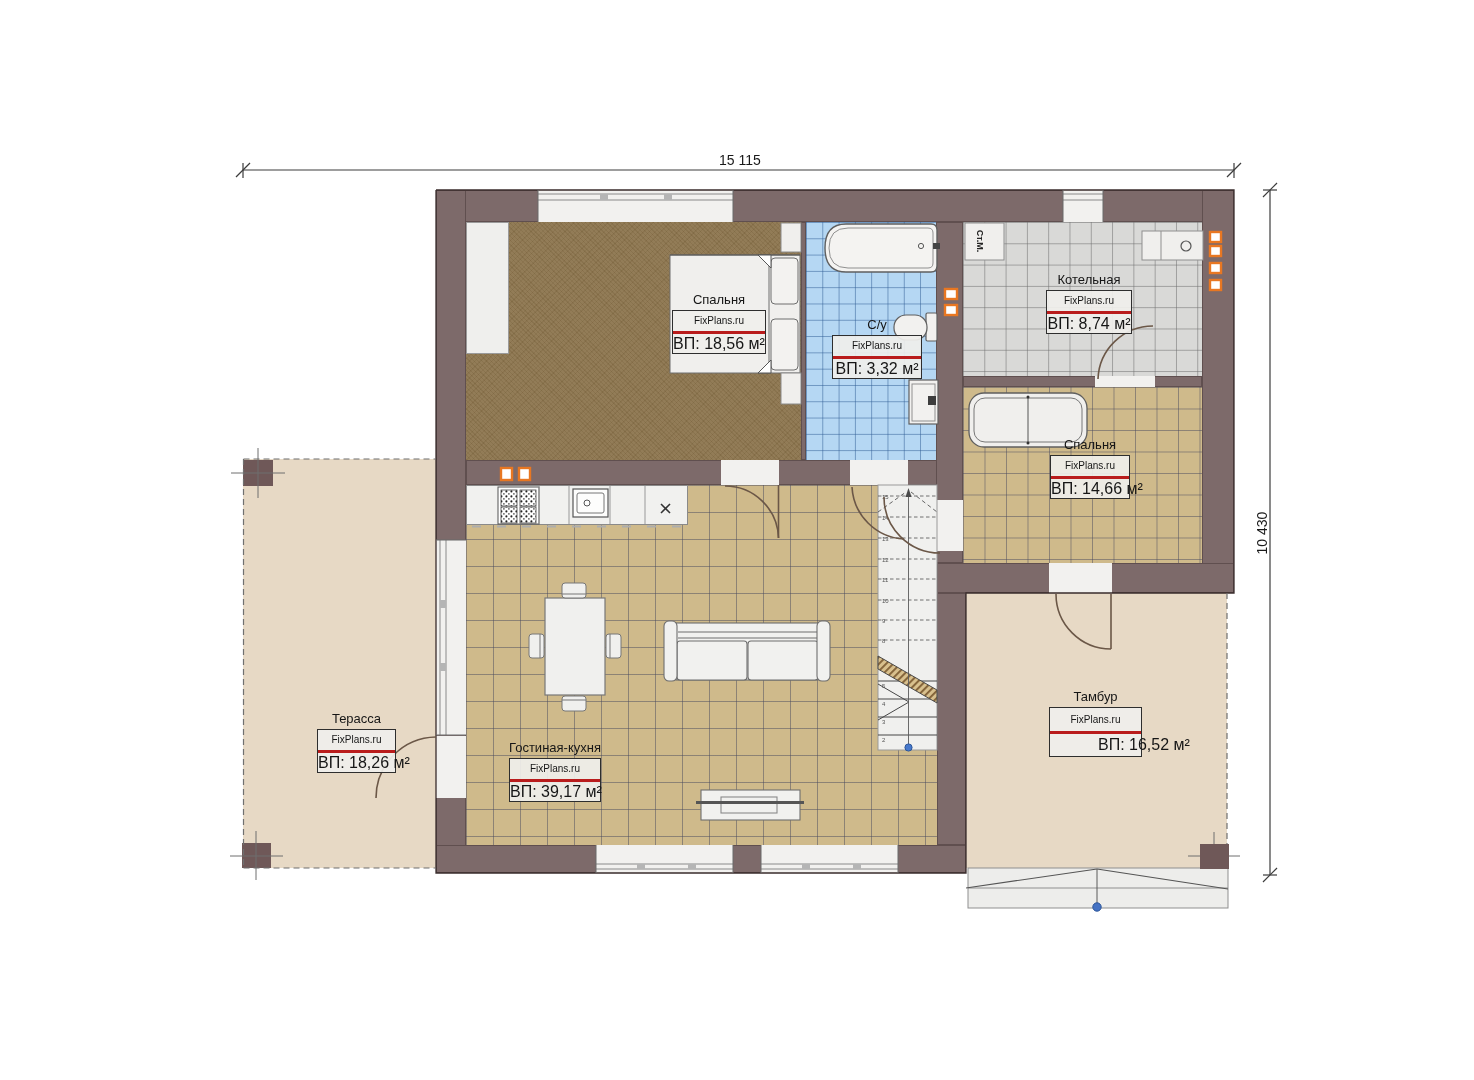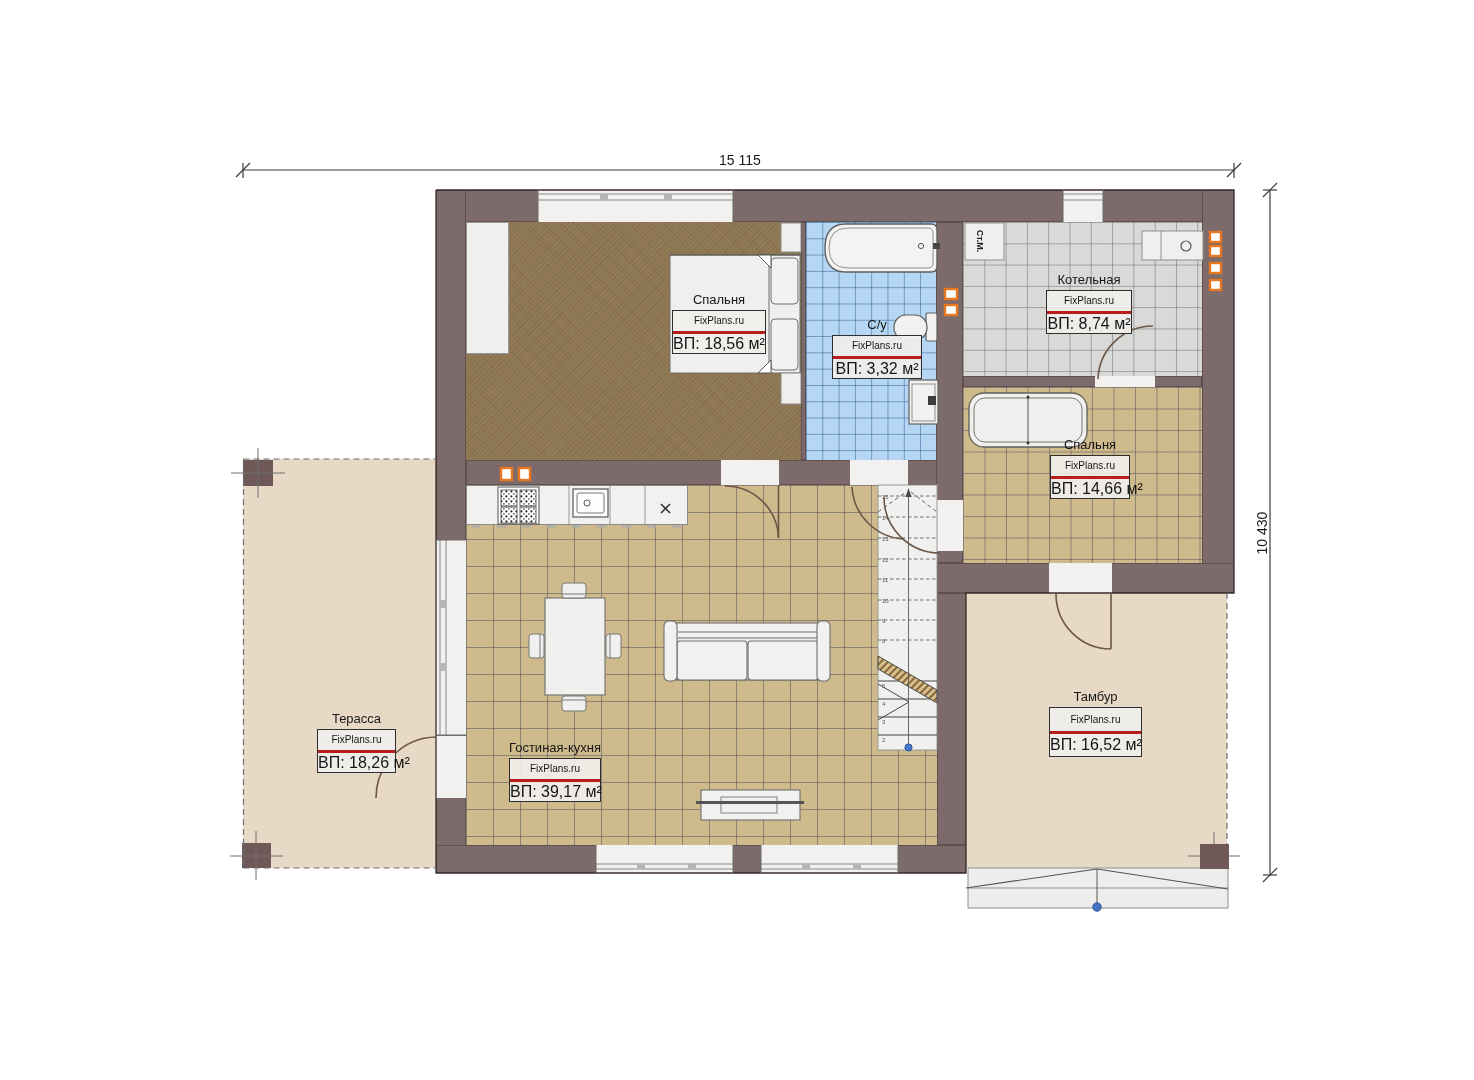--- a/index.html
+++ b/index.html
@@ -467,20 +467,20 @@
   <div class="rbox">
         <div class="r1">FixPlans.ru</div>
         <div class="r2">ВП: 18,26 м²</div>
       </div>
 </div>
 
 <div class="rlabel" style="left:1049px;top:689px;width:93px;">
   <div class="rname">Тамбур</div>
   <div class="rbox">
         <div class="r1" style="line-height:23px;">FixPlans.ru</div>
-        <div class="r2" style="line-height:22px;">ВП: 16,52 м²</div>
+        <div class="r2" style="line-height:22px;padding-left:48px;">ВП: 16,52 м²</div>
       </div>
 </div>
 
 <div class="dimtxt" style="left:719px;top:152px;">15 115</div>
 
 <div class="dimtxt" style="left:1232px;top:525px;transform:rotate(-90deg);transform-origin:center;width:60px;text-align:center;">10 430</div>
 </div>
 
 </body></html>

